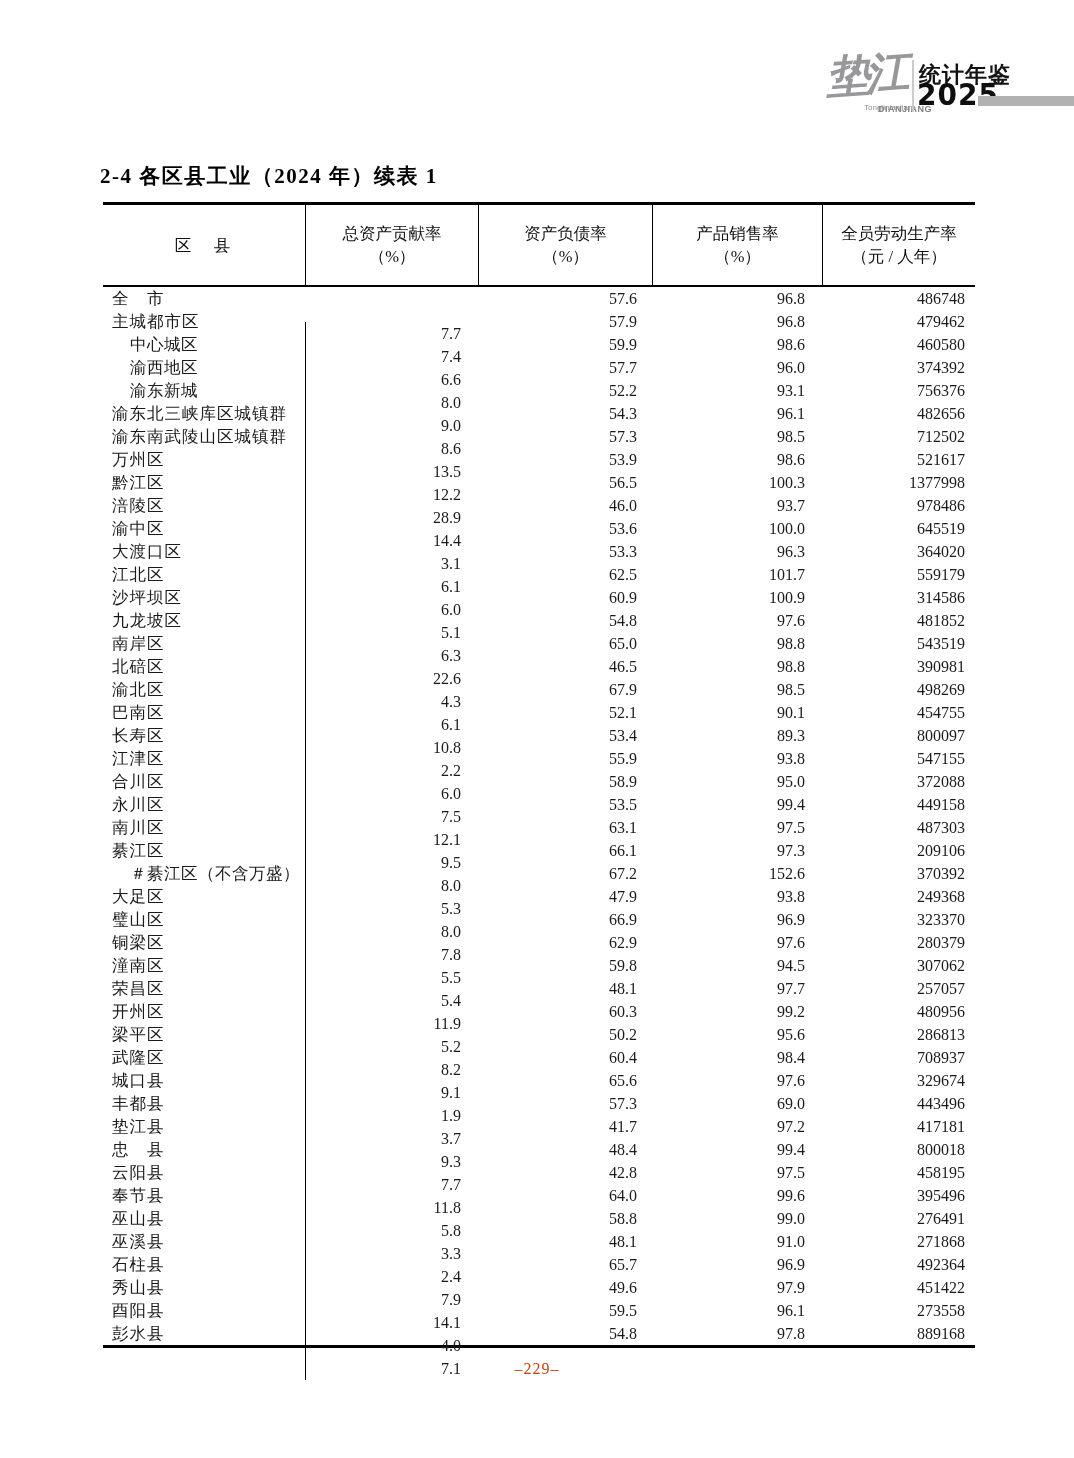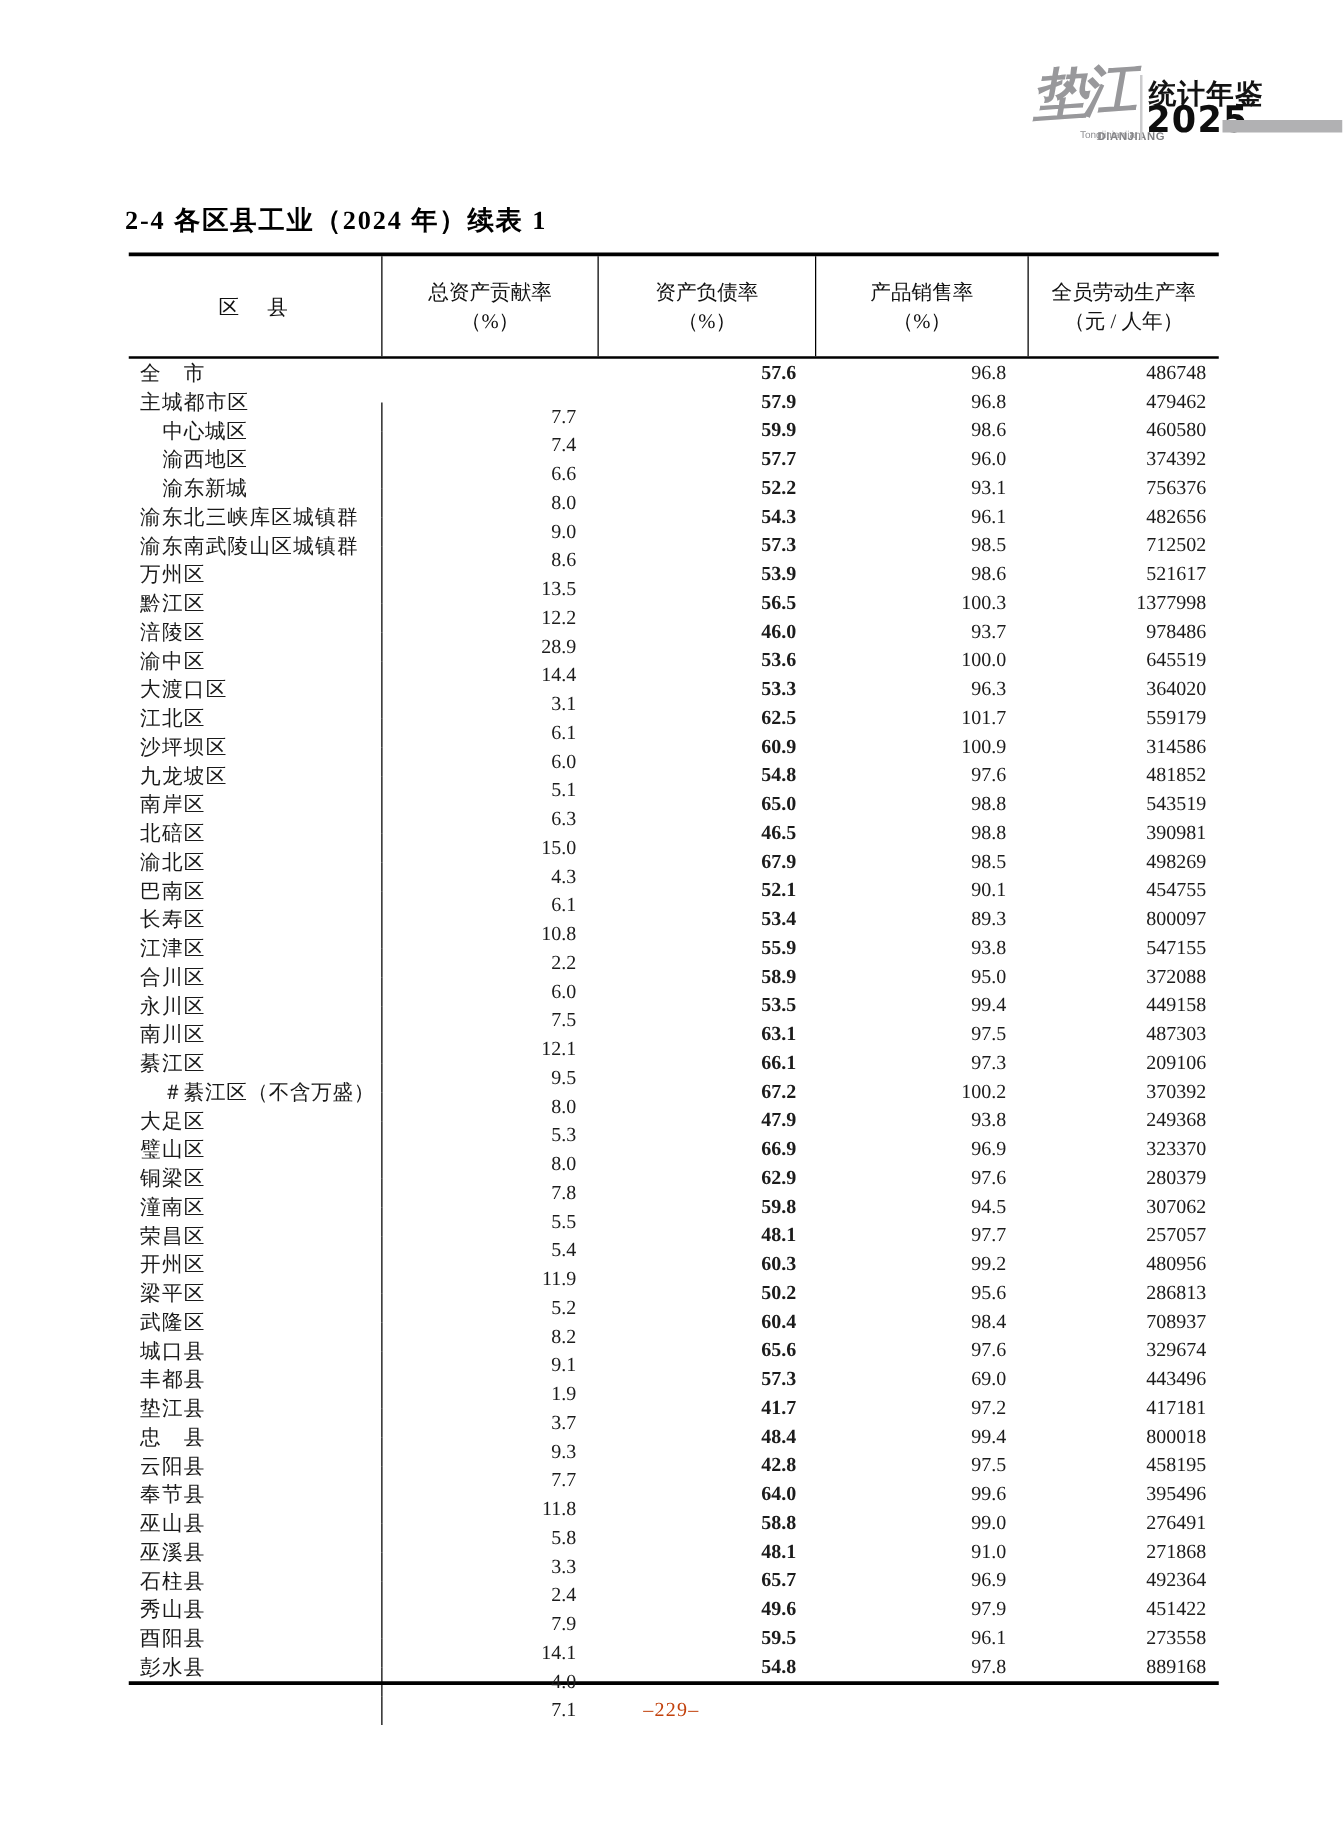--- a/index.html
+++ b/index.html
@@ -56,21 +56,21 @@
   .th:first-child { border-left:none; letter-spacing:3px; }
   .tbody { border-bottom:3px solid #000; }
   .trow {
     display:grid; grid-template-columns:202px 173px 174px 170px 153px;
     height:23px; line-height:23px; font-size:16.5px;
   }
   .cell-name { padding-left:9px; letter-spacing:1px; white-space:pre; overflow:hidden; }
   .cell-name.indent-1 { padding-left:27px; letter-spacing:0.5px; }
   .cell-num { text-align:right; font-size:16px; color:#1b1b1b; }
   .trow .cell-num:nth-child(2) { border-left:1.5px solid #000; padding-right:17px;margin-top:35px; }
-  .trow .cell-num:nth-child(3) { padding-right:15px;font-weight:bold; }
+  .trow .cell-num:nth-child(3) { padding-right:15px; }
   .trow .cell-num:nth-child(4) { padding-right:17px; }
   .trow .cell-num:nth-child(5) { padding-right:10px; }
 
   
   .pageno {
     position:absolute; left:0; top:1360px; width:1074px; text-align:center;
     font-size:16px; color:#c2410c; letter-spacing:1px;
   }
 </style>
 </head>
@@ -228,21 +228,21 @@
   <div class="trow">
     <div class="cell-name">九龙坡区</div>
     <div class="cell-num">6.3</div>
     <div class="cell-num">54.8</div>
     <div class="cell-num">97.6</div>
     <div class="cell-num">481852</div>
   </div>
 
   <div class="trow">
     <div class="cell-name">南岸区</div>
-    <div class="cell-num">15.0</div>
+    <div class="cell-num">22.6</div>
     <div class="cell-num">65.0</div>
     <div class="cell-num">98.8</div>
     <div class="cell-num">543519</div>
   </div>
 
   <div class="trow">
     <div class="cell-name">北碚区</div>
     <div class="cell-num">4.3</div>
     <div class="cell-num">46.5</div>
     <div class="cell-num">98.8</div>
@@ -310,21 +310,21 @@
     <div class="cell-num">8.0</div>
     <div class="cell-num">66.1</div>
     <div class="cell-num">97.3</div>
     <div class="cell-num">209106</div>
   </div>
 
   <div class="trow">
     <div class="cell-name indent-1">＃綦江区（不含万盛）</div>
     <div class="cell-num">5.3</div>
     <div class="cell-num">67.2</div>
-    <div class="cell-num">100.2</div>
+    <div class="cell-num">152.6</div>
     <div class="cell-num">370392</div>
   </div>
 
   <div class="trow">
     <div class="cell-name">大足区</div>
     <div class="cell-num">8.0</div>
     <div class="cell-num">47.9</div>
     <div class="cell-num">93.8</div>
     <div class="cell-num">249368</div>
   </div>

